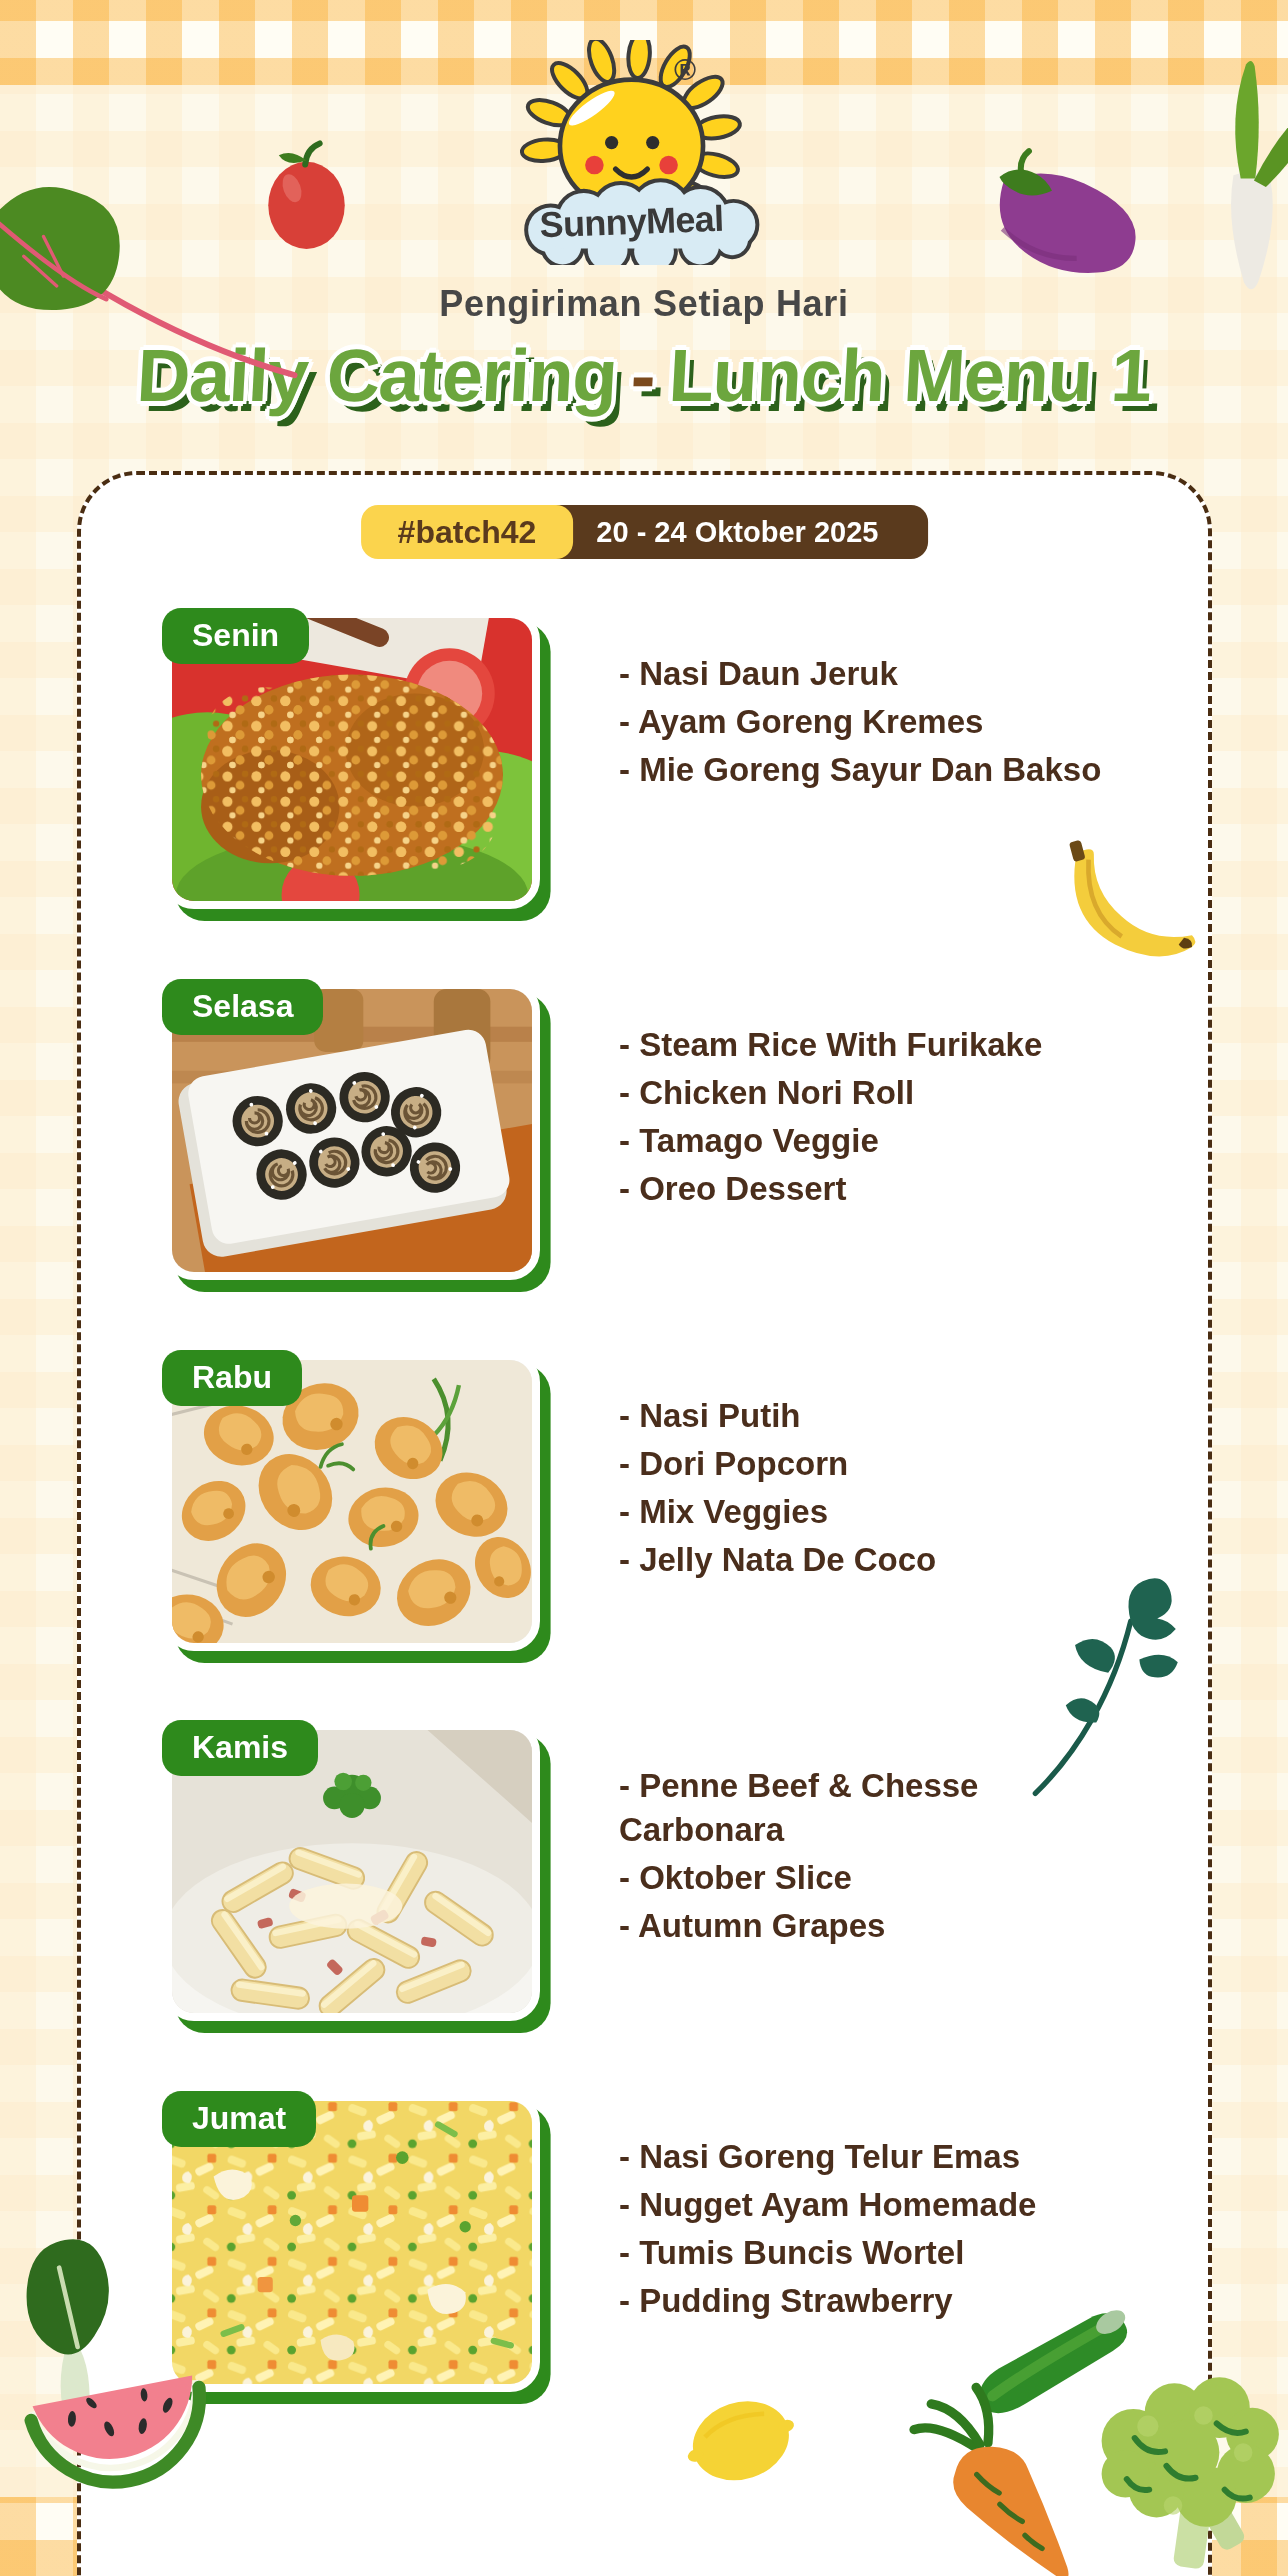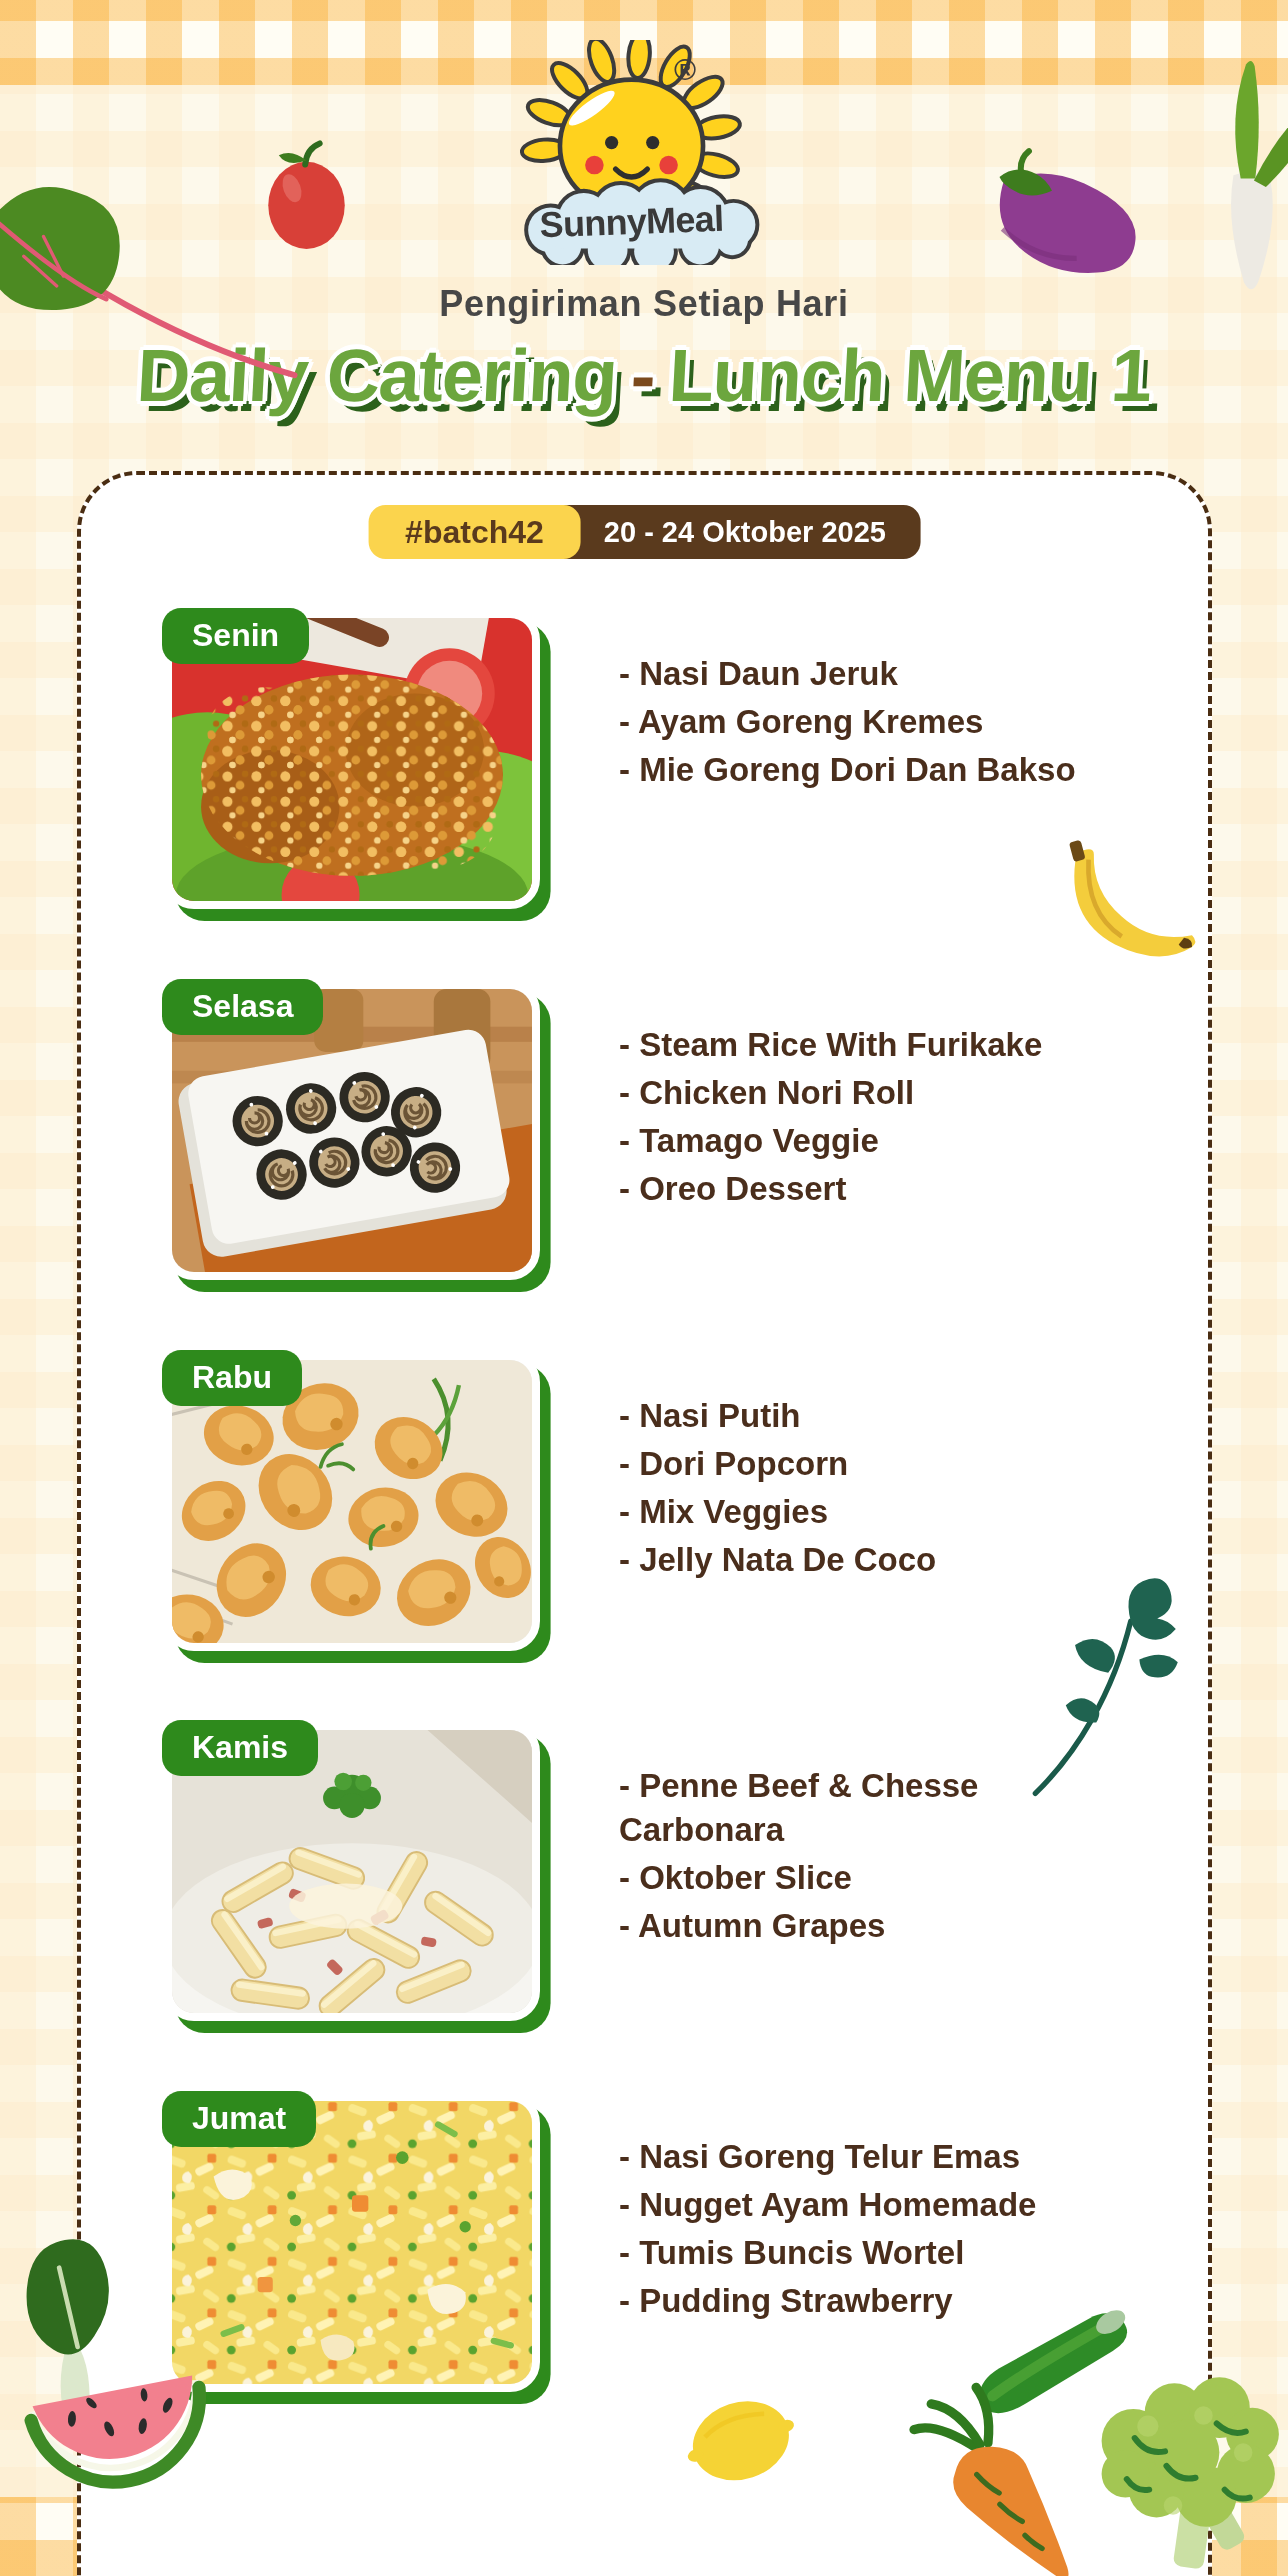--- a/index.html
+++ b/index.html
@@ -56,21 +56,21 @@
   
   .batch-badge{position:absolute; top:30px; left:50%; transform:translateX(-50%); display:flex; align-items:center; z-index:6;}
   .badge-yellow{
     position:relative; z-index:2; background:#FBD44D; color:#5A3A1D;
     font-size:32px; font-weight:bold; height:54px; line-height:54px;
     padding:0 37px; border-radius:17px; white-space:nowrap;
   }
   .badge-brown{
     position:relative; z-index:1; background:#5A3A1D; color:#FFFFFF;
     font-size:29px; font-weight:bold; height:54px; line-height:54px;
-    padding:0 35px 0 64px; border-radius:17px; margin-left:-41px; white-space:nowrap;
+    padding:0 50px 0 64px; border-radius:17px; margin-left:-41px; white-space:nowrap;
   }
   
   .day-row{position:absolute; left:0; width:100%; height:311px;}
   .row-0{top:135px;} .row-1{top:506px;} .row-2{top:877px;} .row-3{top:1247px;} .row-4{top:1618px;}
   .photo-wrap{position:absolute; left:83px; top:0; width:376px; height:299px;}
   .photo{
     width:100%; height:100%; box-sizing:border-box; overflow:hidden;
     border:8px solid #FFFFFF; border-radius:30px;
     box-shadow:10.6px 12px 0 0 #2E8A1C;
     background:#EEE;
@@ -205,21 +205,21 @@
             <ellipse cx="400" cy="210" rx="110" ry="90" fill="#B06518"></ellipse>
             <ellipse cx="300" cy="250" rx="240" ry="160" fill="url(#krm)"></ellipse>
             <ellipse cx="160" cy="180" rx="90" ry="70" fill="url(#krm)"></ellipse>
             <ellipse cx="430" cy="320" rx="100" ry="80" fill="url(#krm)"></ellipse>
           </svg>
         </div>
       </div>
       <div class="menu-list">
         <div class="menu-item">- Nasi Daun Jeruk</div>
         <div class="menu-item">- Ayam Goreng Kremes</div>
-        <div class="menu-item">- Mie Goreng Dori Dan Bakso</div>
+        <div class="menu-item">- Mie Goreng Sayur Dan Bakso</div>
       </div>
     </div>
 
     <div class="day-row row-1">
       <div class="photo-wrap">
         <div class="day-tab">Selasa</div>
         <div class="photo">
           <svg viewBox="0 0 600 450" preserveAspectRatio="xMidYMid slice">
             <defs>
               <g id="roll">

